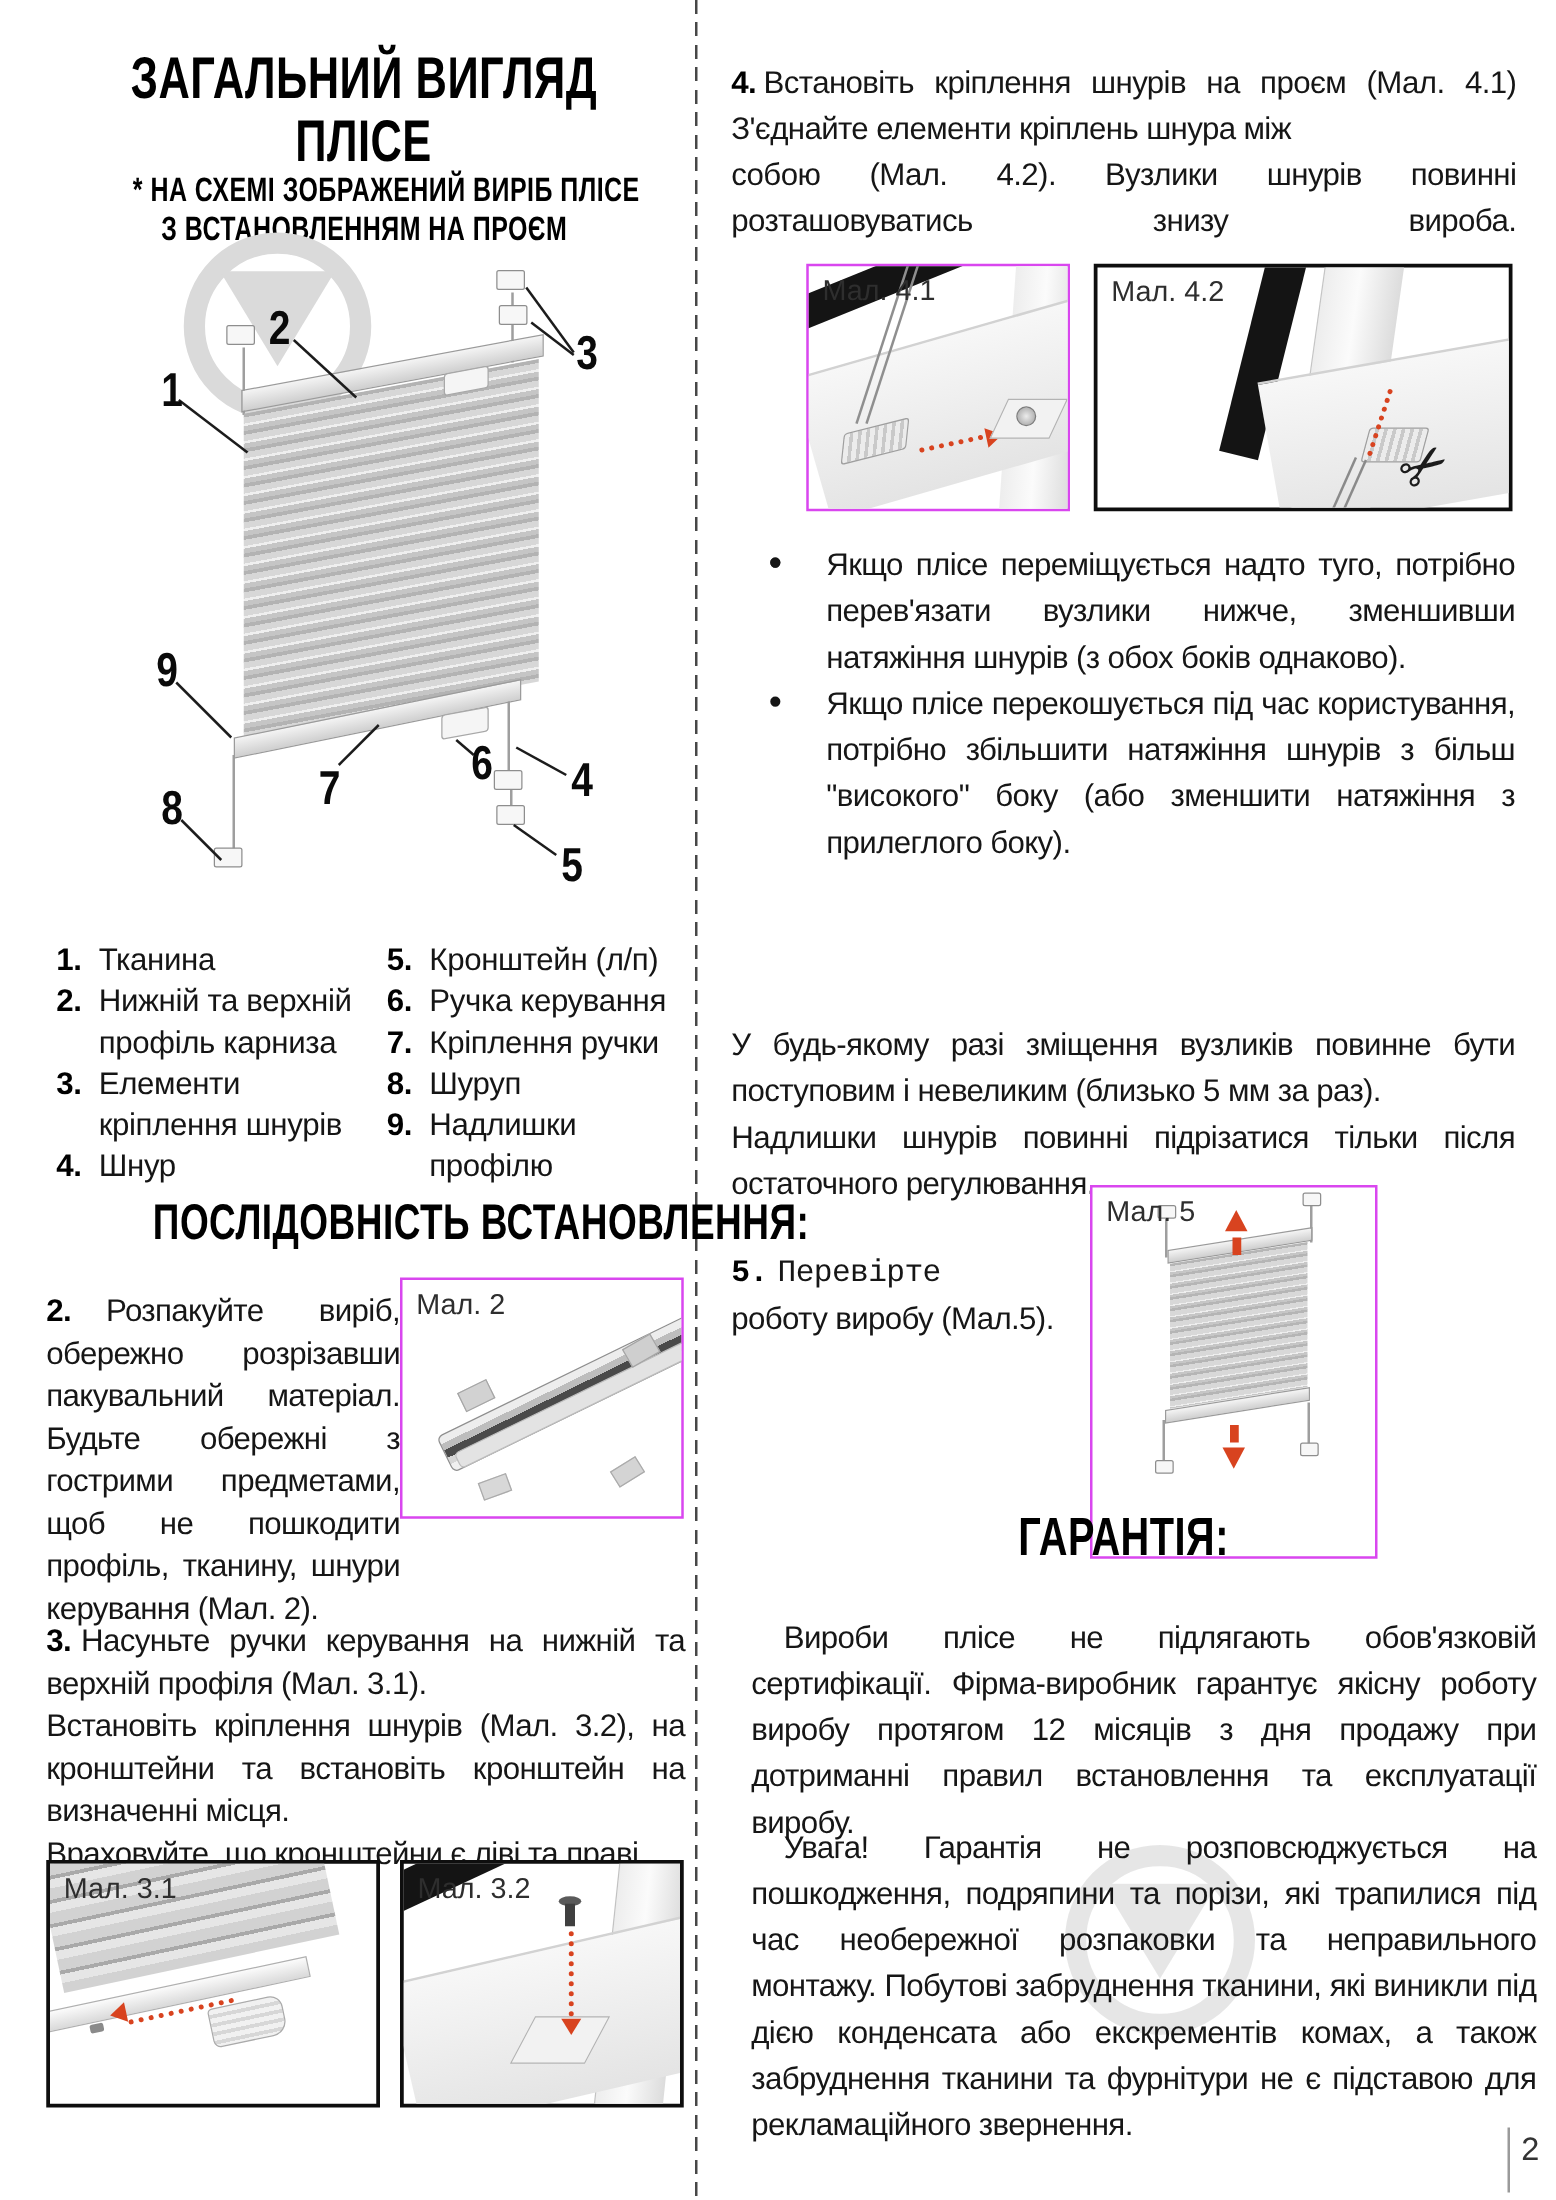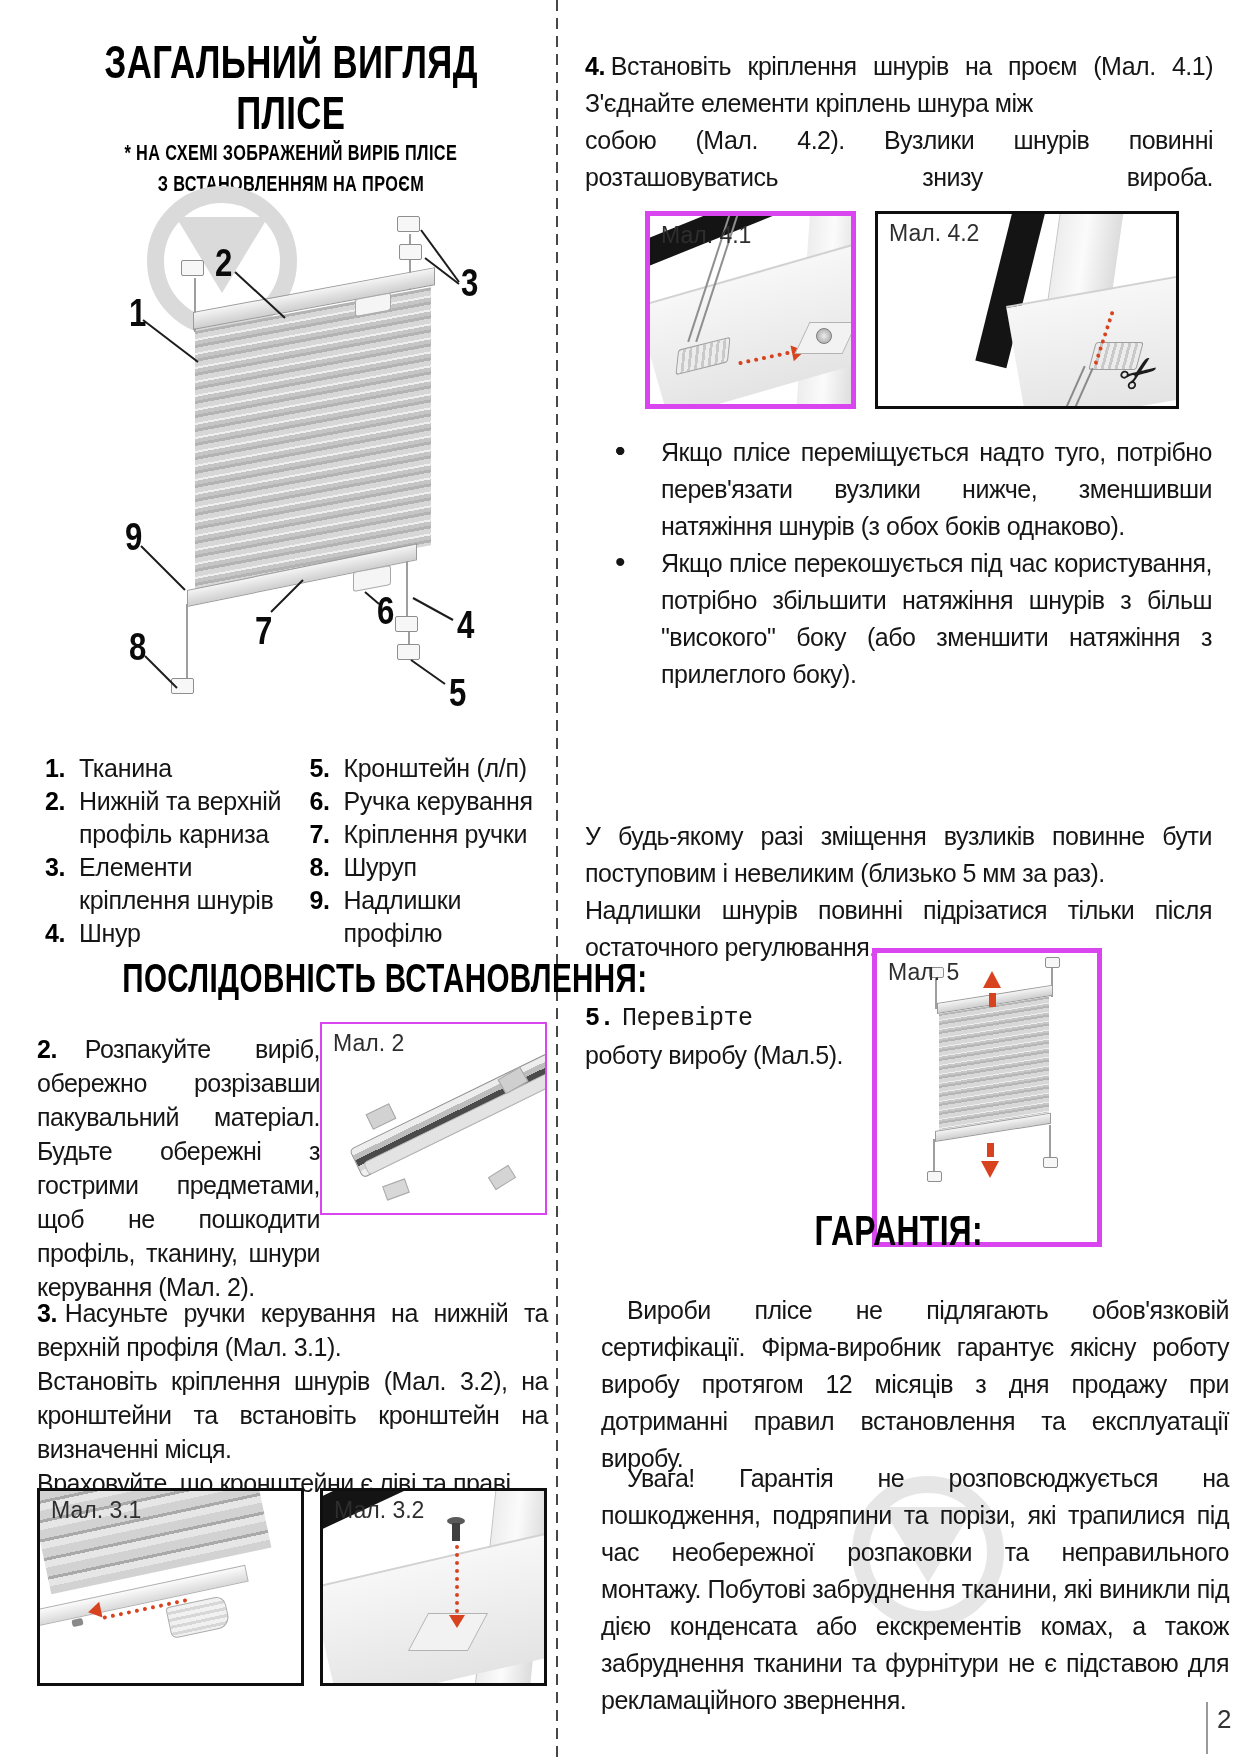--- a/index.html
+++ b/index.html
@@ -6,42 +6,42 @@
   body{
     width:1245px;height:1760px;position:relative;background:#ffffff;
     font-family:"Liberation Sans", sans-serif;color:#151515;overflow:hidden;
   }
   .abs{position:absolute;}
   
   .hwrap{text-align:center;}
   .cond{display:inline-block;transform:scaleX(0.74);transform-origin:50% 50%;
         font-weight:800;color:#000;white-space:nowrap;letter-spacing:0.5px;}
   .title{font-size:47px;line-height:51px;}
-  .subtitle{font-size:22px;line-height:31px;text-decoration:underline;}
+  .subtitle{font-size:27px;line-height:31px;text-decoration:underline;}
   .sect{font-size:40px;}
   .warr{font-size:43px;}
   
   .body-p{margin:0;font-size:25px;line-height:34px;letter-spacing:-0.5px;
           text-align:justify;color:#161616;}
   .lh37{line-height:37px;}
   .jlast{text-align-last:justify;}
   .num{font-weight:700;color:#000;}
   .indent{text-indent:26px;margin-left:16px;}
   
   .parts{display:flex;font-size:25px;line-height:33px;letter-spacing:-0.3px;}
   .pcol1{width:258px;}
   .pcol2{width:242px;margin-left:8px;}
   .pitem{display:flex;}
   .pn{width:34px;font-weight:700;color:#000;flex:none;}
   .pt{flex:1;}
   
   .fig{position:absolute;background:#fff;box-sizing:border-box;overflow:hidden;}
   .fig-label{position:absolute;top:6px;left:11px;font-size:23px;color:#2e2e2e;
              letter-spacing:0;z-index:5;}
-  .b-thin{border:5px solid #d946ef;text-decoration:underline;}
+  .b-thin{border:2px solid #d946ef;text-decoration:underline;}
   .b-thick{border:3px solid #0e0e0e;}
   
   .divider{left:556px;top:0;width:2px;height:1760px;
     background:repeating-linear-gradient(to bottom,#474747 0 11px,transparent 11px 18px);}
   .pagenum-line{left:1206px;top:1702px;width:2px;height:52px;background:#9a9a9a;}
   .pagenum{left:1217px;top:1704px;font-size:26px;color:#333;}
   
   .wm-ring{position:absolute;border-radius:50%;box-sizing:border-box;
            border:17px solid #dadada;}
   .wm-tri{position:absolute;width:0;height:0;
@@ -238,21 +238,21 @@
   <div class="sill" style="left:-14px;top:90px;width:235px;height:115px;transform:rotate(-16deg);"></div>
   <div class="cord" style="left:82px;top:-12px;height:145px;transform:rotate(18deg);transform-origin:top;background:#8f8f8f;"></div>
   <div class="cord" style="left:90px;top:-12px;height:145px;transform:rotate(18deg);transform-origin:top;background:#8f8f8f;"></div>
   <div class="clipbox" style="left:26px;top:128px;width:52px;height:22px;transform:rotate(-14deg) skewX(-20deg);"></div>
   <div class="dash-h" style="left:88px;top:140px;width:52px;transform:rotate(-12deg);"></div>
   <div class="tri" style="left:142px;top:128px;border-left:13px solid #d8431f;border-top:8px solid transparent;border-bottom:8px solid transparent;transform:rotate(-12deg);"></div>
   <div class="brk" style="left:152px;top:106px;width:46px;height:30px;transform:skewX(-25deg);"></div>
   <div class="abs" style="left:166px;top:112px;width:14px;height:14px;border-radius:50%;background:radial-gradient(#ececec,#9c9c9c);border:1px solid #7c7c7c;"></div>
 </div>
 
-<div class="fig b-thick" style="left:875px;top:211px;width:304px;height:198px;">
+<div class="fig b-thick" style="left:875px;top:211px;width:335px;height:198px;">
   <span class="fig-label">Мал. 4.2</span>
   <div class="glass" style="left:118px;top:-22px;width:32px;height:175px;transform:rotate(14deg);"></div>
   <div class="framev" style="left:168px;top:-12px;width:62px;height:222px;transform:rotate(8deg);border-left:1px solid #c5c5c5;"></div>
   <div class="sill" style="left:128px;top:92px;width:230px;height:120px;transform:rotate(-10deg);"></div>
   <div class="clipbox" style="left:214px;top:128px;width:46px;height:26px;transform:skewX(-15deg);"></div>
   <div class="cord" style="left:196px;top:150px;height:48px;transform:rotate(24deg);background:#8a8a8a;"></div>
   <div class="cord" style="left:204px;top:152px;height:48px;transform:rotate(24deg);background:#8a8a8a;"></div>
   <div class="dash-v" style="left:224px;top:96px;height:56px;transform:rotate(18deg);"></div>
   <div class="abs" style="left:242px;top:136px;font-size:46px;color:#1c1c1c;transform:rotate(-35deg);line-height:46px;">✂</div>
 </div>

